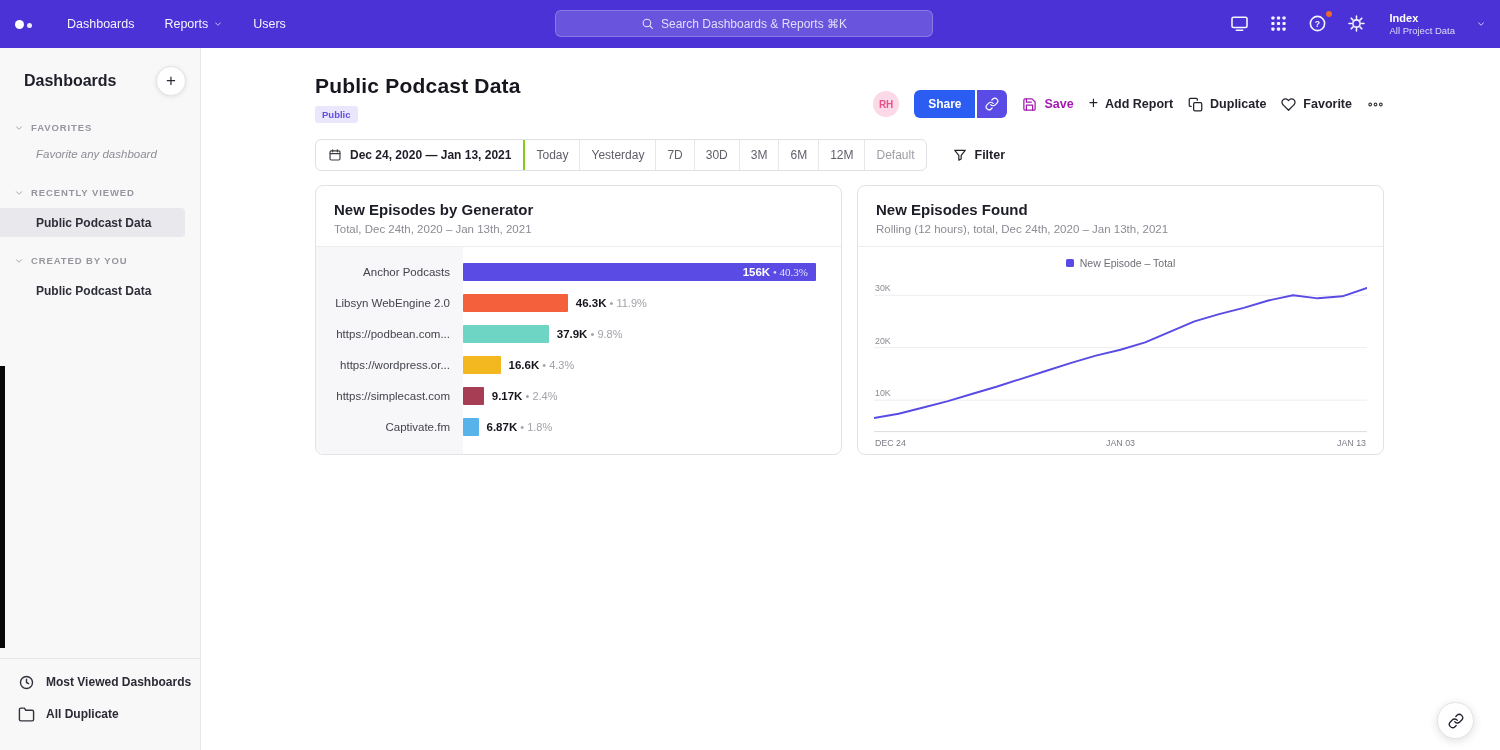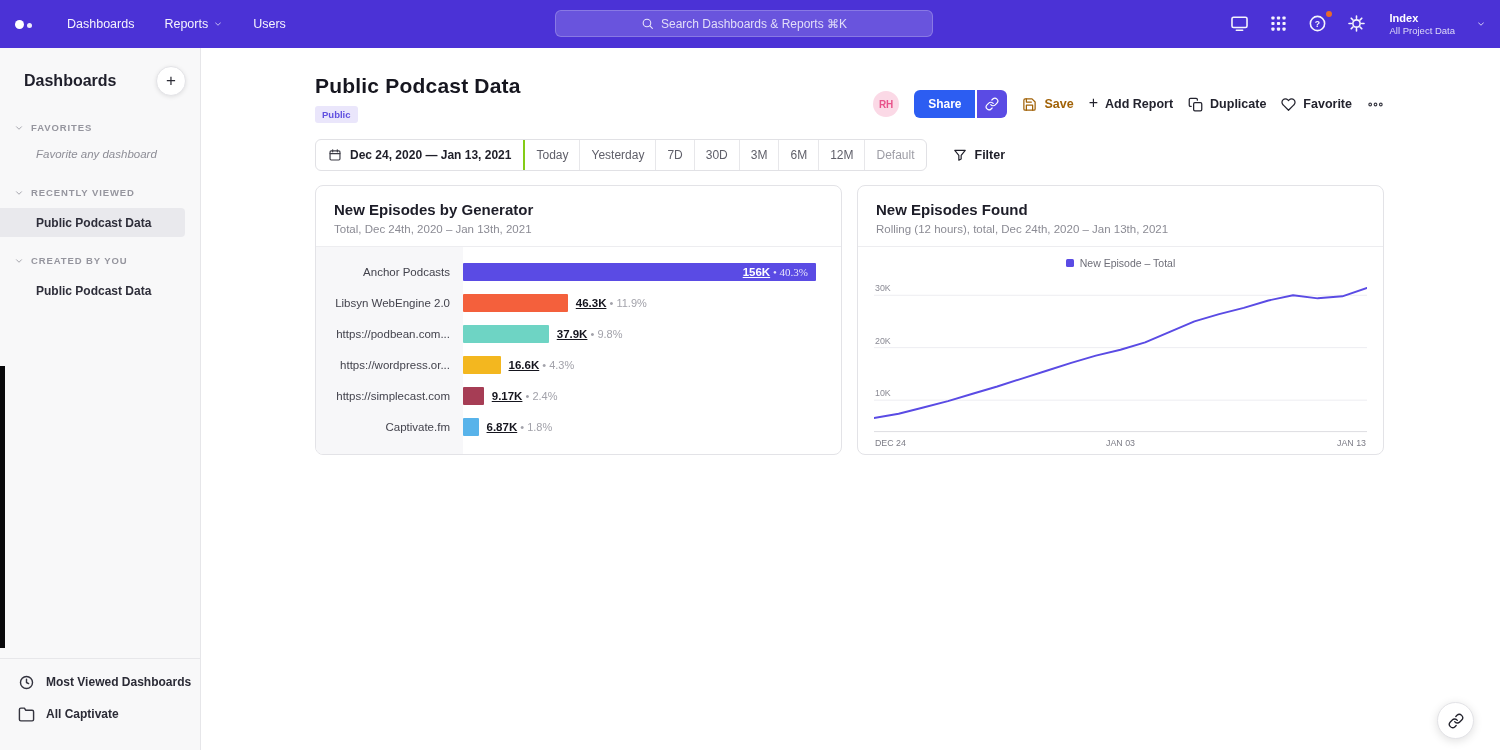--- a/index.html
+++ b/index.html
@@ -65,21 +65,21 @@
     font-weight:bold;display:flex;align-items:center;justify-content:center;cursor:pointer;}
   .share-split{display:flex;}
   .share-main{height:28px;padding:0 14px;background:var(--share-blue,#2c5df2);color:#fff;font-size:12px;
     font-weight:bold;border:none;border-radius:6px 0 0 6px;cursor:pointer;}
   .share-link{height:28px;width:30px;background:var(--accent,#5a4be4);border:none;border-radius:0 6px 6px 0;
     margin-left:2px;color:#fff;display:flex;align-items:center;justify-content:center;cursor:pointer;}
   .share-link svg{width:14px;height:14px;}
   .ghost{display:flex;align-items:center;gap:7px;background:none;border:none;font-size:12.5px;font-weight:600;
     color:#23232e;cursor:pointer;padding:0;}
   .ghost svg{width:15px;height:15px;}
-  .ghost.disabled{color:#a16207;cursor:default;}
+  .ghost.disabled{color:#a21caf;cursor:default;}
   .plus-glyph{font-size:16px;font-weight:400;line-height:1;margin-top:-2px;}
   .more-btn{background:none;border:none;color:#3a3a44;cursor:pointer;display:flex;padding:0;}
   .more-btn svg{width:17px;height:17px;}
 
   
   .toolbar{margin-top:16px;display:flex;align-items:center;gap:20px;}
   .seg-control{display:flex;align-items:stretch;height:30px;border:1px solid #e1e1e5;border-radius:6px;background:#fff;overflow:hidden;}
   .date-seg{display:flex;align-items:center;gap:8px;padding:0 12px;font-size:12px;font-weight:bold;
     color:#1f1f29;background:none;border:none;border-right:2px solid #84cc16;cursor:pointer;}
   .date-seg svg{width:14px;height:14px;color:#3c3c46;}
@@ -99,21 +99,21 @@
   .card-title{font-size:15px;font-weight:bold;color:#1d1d28;margin:0;}
   .card-sub{margin-top:5px;font-size:11.5px;color:#8b8b94;}
 
   .bar-rows{flex:1;position:relative;padding:9px 0;}
   .bar-rows::before{content:"";position:absolute;top:0;left:0;bottom:0;width:147px;background:#f7f7f9;}
   .brow{position:relative;height:31px;display:flex;align-items:center;}
   .blabel{width:147px;box-sizing:border-box;padding-right:13px;text-align:right;font-size:11.5px;color:#43434d;flex:none;}
   .btrack{flex:1;display:flex;align-items:center;padding-right:16px;min-width:0;}
   .bbar{height:18px;flex:none;display:flex;align-items:center;justify-content:flex-end;box-sizing:border-box;border-radius:1px;cursor:pointer;}
   .bval{margin-left:8px;font-size:11.5px;white-space:nowrap;color:#15151e;}
-  .bval b{font-weight:bold;text-decoration:underline;}
+  .bval b{font-weight:bold;}
   .bval .pct{color:#a2a2aa;font-size:11px;}
   .bbar .bval{margin:0;padding-right:8px;color:#fff;}
   .bbar .bval b{color:#fff;}
   .bbar .bval .pct{color:rgba(255,255,255,.85);font-family:Liberation Serif, serif;}
 
   .line-body{flex:1;padding:8px 16px 0;display:flex;flex-direction:column;}
   .legend{display:flex;align-items:center;justify-content:center;gap:6px;margin:2px 0 4px;}
   .legend-swatch{width:8px;height:8px;border-radius:1.5px;background:var(--accent,#5a4be4);}
   .legend-label{font-size:10.5px;color:#6e6e78;}
   .line-svg{width:100%;height:176px;display:block;}
@@ -250,21 +250,21 @@
       <svg class="i" viewBox="0 0 24 24">
           <circle cx="12" cy="12" r="8.5"></circle>
           <polyline points="12 7.5 12 12 15 13.5"></polyline>
         </svg>
       <span>Most Viewed Dashboards</span>
     </div>
     <div class="sb-foot-item">
       <svg class="i" viewBox="0 0 24 24">
           <path d="M22 19a2 2 0 0 1-2 2H4a2 2 0 0 1-2-2V5a2 2 0 0 1 2-2h5l2 3h9a2 2 0 0 1 2 2z"></path>
         </svg>
-      <span>All Captivate</span>
+      <span>All Duplicate</span>
     </div>
   </div>
 </aside>
 
 <main class="main">
   <div class="content">
     <div class="page-title">Public Podcast Data</div>
     <span class="badge">Public</span>
 
     <div class="actions">

